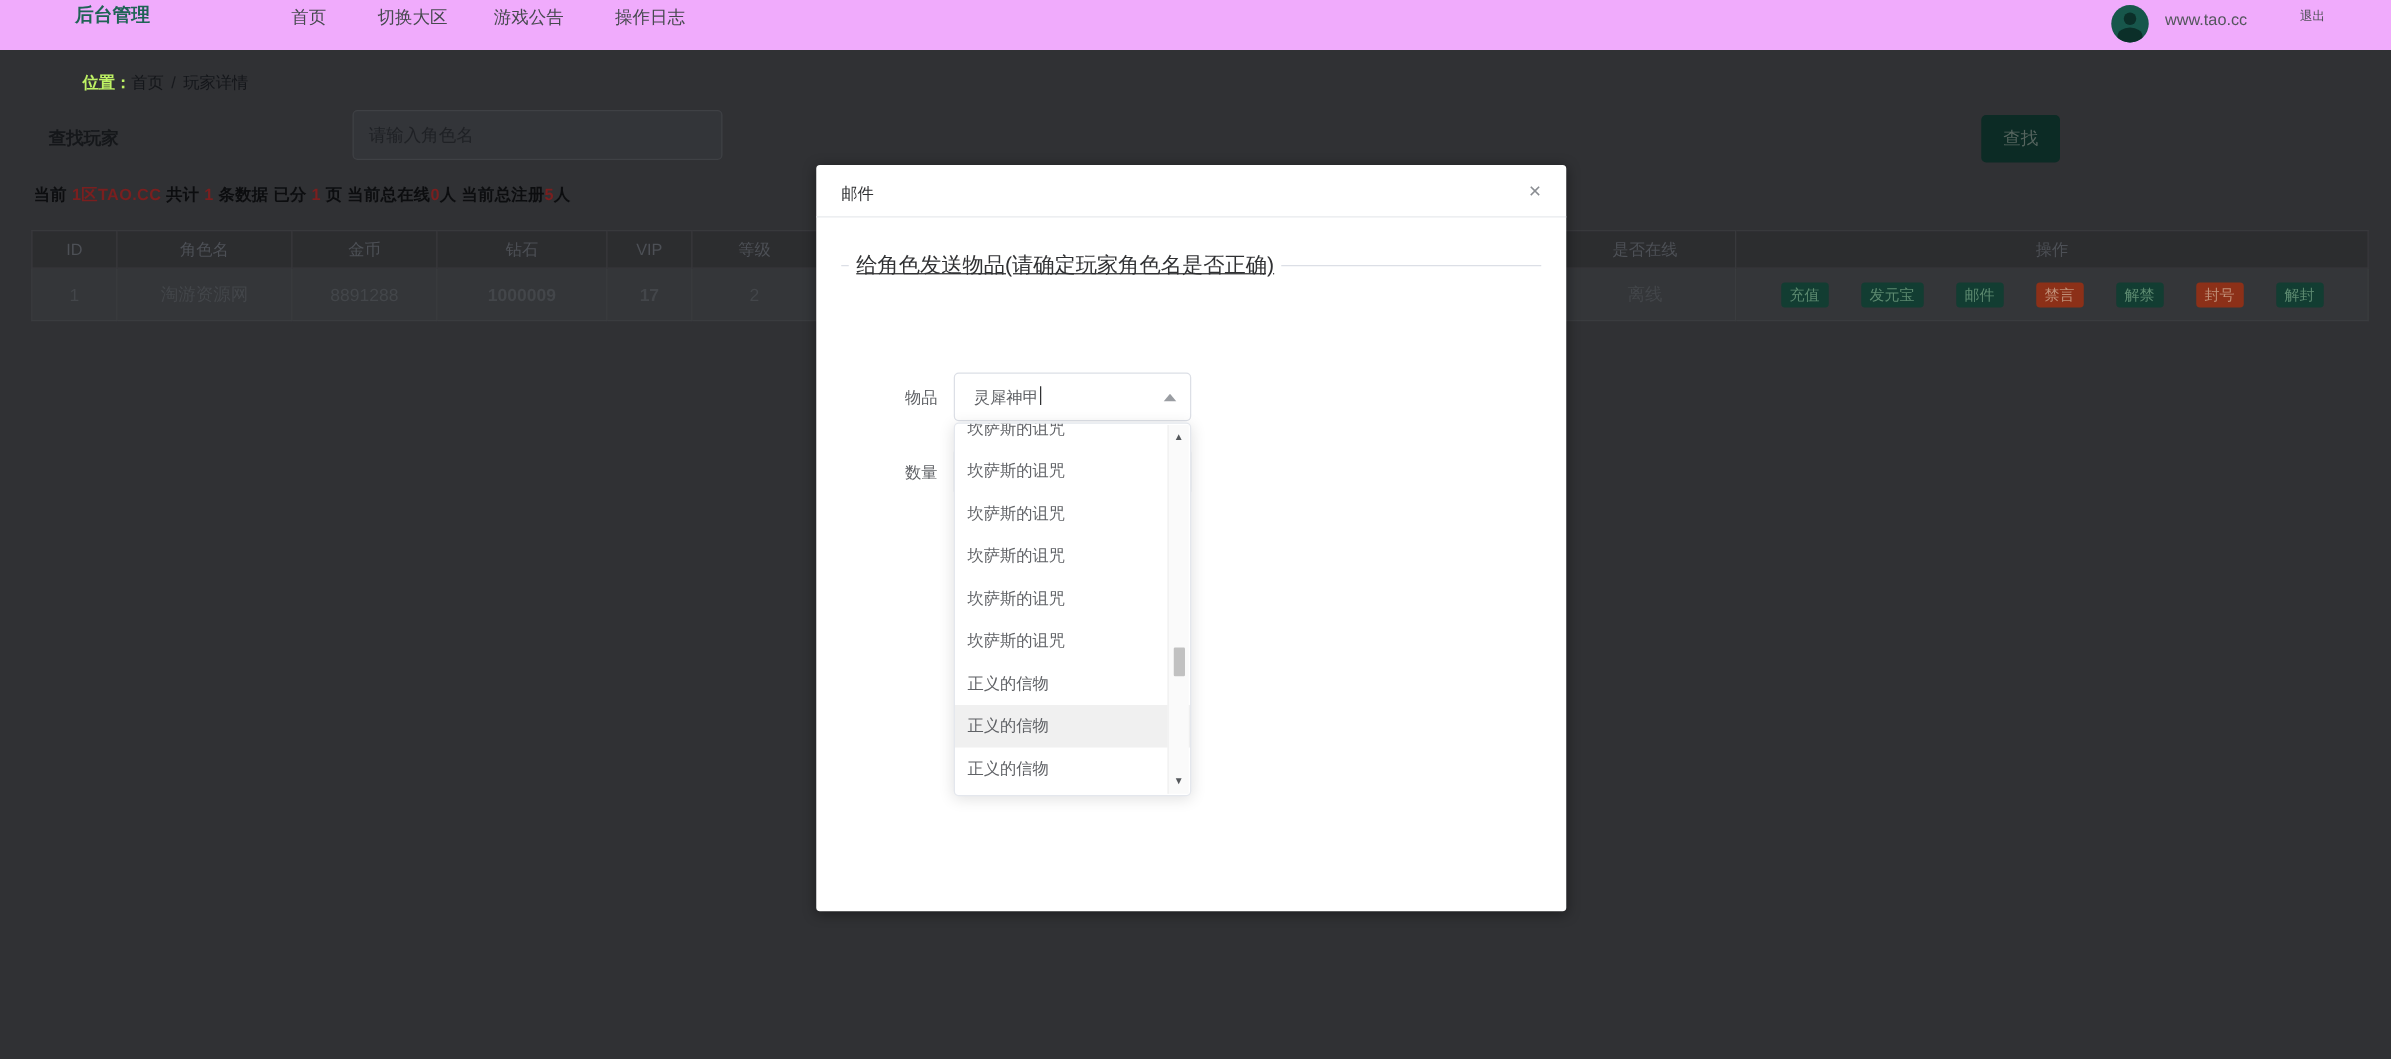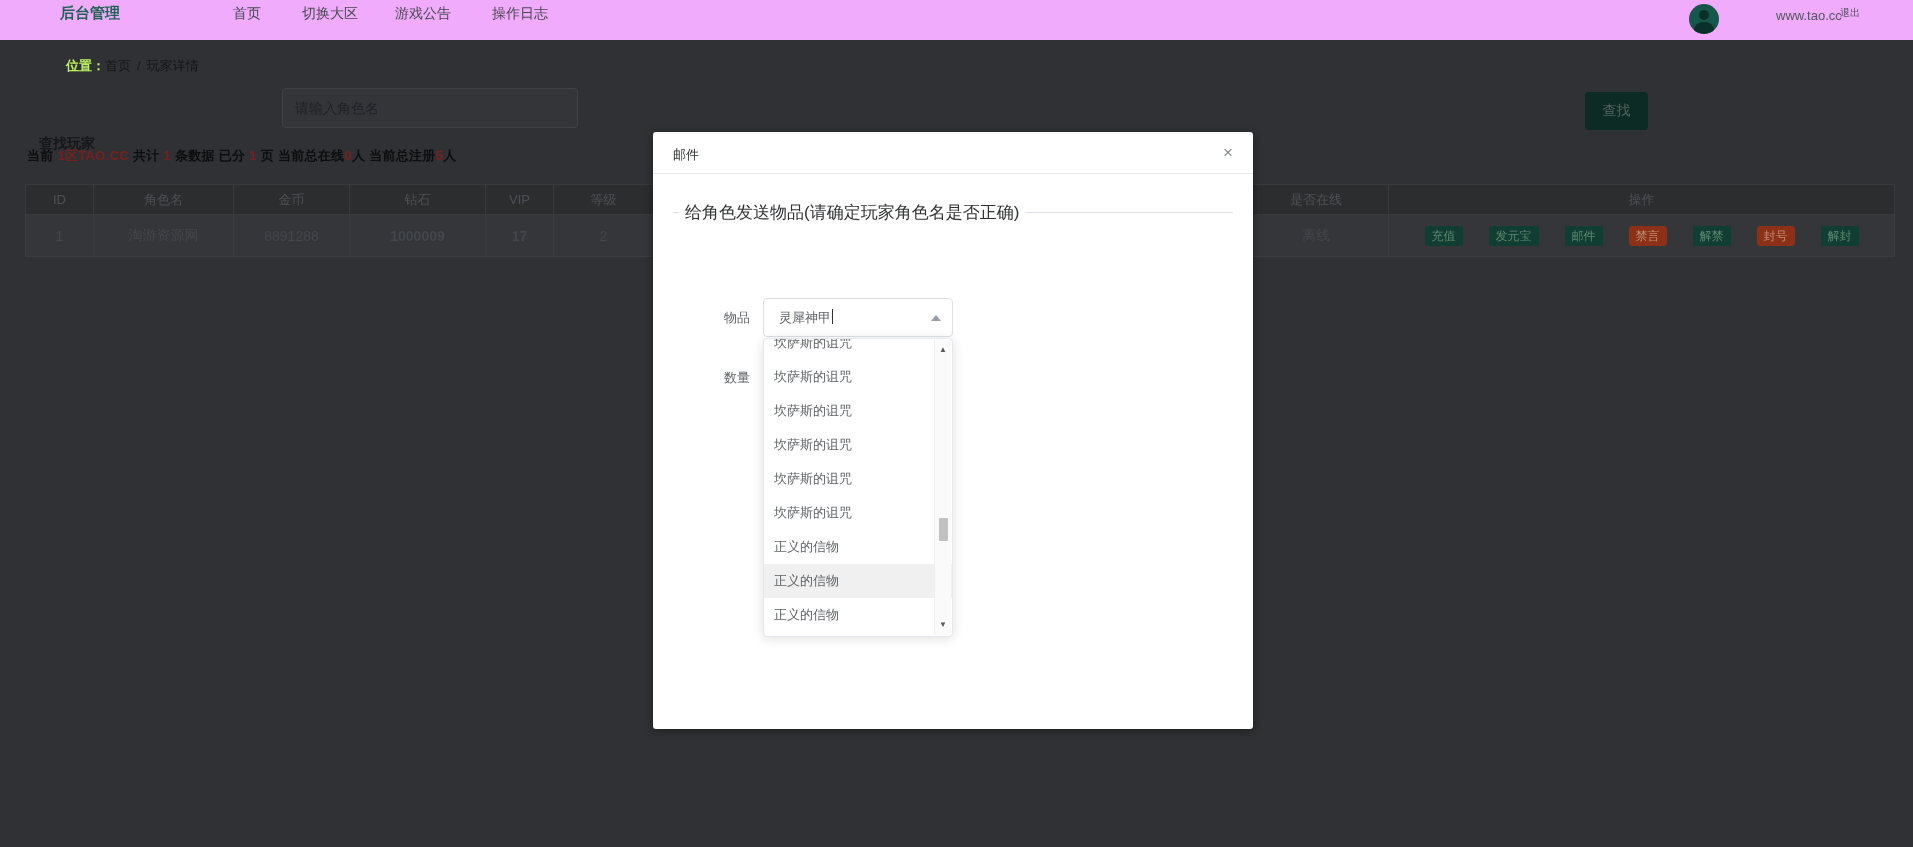--- a/index.html
+++ b/index.html
@@ -14,31 +14,31 @@
   .topbar { position:absolute; left:0; top:0; width:1913px; height:40px; background:#f0abfc; }
   .logo { position:absolute; left:60px; top:4px; font-size:15px; font-weight:bold; color:#1f6355; line-height:18px; }
   .nav-item { position:absolute; top:5px; font-size:14px; color:#46494e; line-height:16px; cursor:default; }
   .nav-home   { left:233px; }
   .nav-zone   { left:302px; }
   .nav-notice { left:395px; }
   .nav-log    { left:492px; }
   .avatar { position:absolute; left:1689px; top:4px; width:30px; height:30px; border-radius:50%; background:#17564b; overflow:hidden; }
   .avatar::before { content:""; position:absolute; left:10px; top:6px; width:10px; height:10px; border-radius:50%; background:#0b2f29; }
   .avatar::after  { content:""; position:absolute; left:5px; top:18px; width:20px; height:14px; border-radius:50% 50% 0 0; background:#0b2f29; }
-  .site-link { position:absolute; left:1776px; top:8px; font-size:13px; color:#53565c; }
+  .site-link { position:absolute; left:1732px; top:8px; font-size:13px; color:#53565c; }
   .logout { position:absolute; left:1840px; top:6px; font-size:10px; color:#4c4f54; }
 
   
   .breadcrumb { position:absolute; left:66px; top:57px; font-size:13px; color:#121418; }
   .breadcrumb .bc-prefix { font-weight:bold; color:#bef264; }
   .breadcrumb .bc-sep { color:#17191d; margin:0 6px; }
   .breadcrumb .bc-item { color:#14161a; }
 
   
-  .search-label { position:absolute; left:39px; top:102px; font-size:14px; font-weight:bold; color:#15171a;margin-top:33px; }
+  .search-label { position:absolute; left:39px; top:102px; font-size:14px; font-weight:bold; color:#15171a; }
   .search-input {
     position:absolute; left:282px; top:88px; width:296px; height:40px;
     background:#333539; border:1px solid #3f4145; border-radius:4px;
     font-size:14px; color:#2a2c30; padding:0 12px; outline:none;
     font-family:"Liberation Sans","DejaVu Sans",sans-serif;
   }
   .search-input::placeholder { color:#1f2125; opacity:1; }
   .search-btn {
     position:absolute; left:1585px; top:92px; width:63px; height:38px;
     background:#0c2b25; border:none; border-radius:4px;
@@ -82,21 +82,21 @@
   .modal-header { position:relative; height:42px; border-bottom:1px solid #e8eaed; }
   .modal-title { position:absolute; left:20px; top:14px; font-size:13px; color:#303133; }
   .modal-close {
     position:absolute; right:14px; top:10px; width:22px; height:22px;
     border:none; background:none; font-size:17px; color:#8a8d92; cursor:pointer; line-height:22px;
     font-family:"Liberation Sans","DejaVu Sans",sans-serif;
   }
   .modal-divider { position:absolute; left:20px; right:20px; top:80px; height:1px; background:#dcdfe6; }
   .modal-heading {
     position:absolute; left:26px; top:80px; transform:translateY(-50%);
-    background:#ffffff; padding:0 6px; font-size:17px; color:#303133; white-space:nowrap;
+    background:#ffffff; padding:0 6px; font-size:17px; color:#303133; white-space:nowrap;text-decoration:underline;
   }
   .form-row { position:absolute; left:0; width:100%; height:39px; }
   .form-row.r1 { top:106px; }
   .form-row.r2 { top:166px; }
   .form-row.r3 { top:226px; }
   .form-label {
     position:absolute; left:0; top:0; width:97px; height:39px;
     line-height:39px; text-align:right; font-size:13px; color:#606266;
   }
   .form-input {

